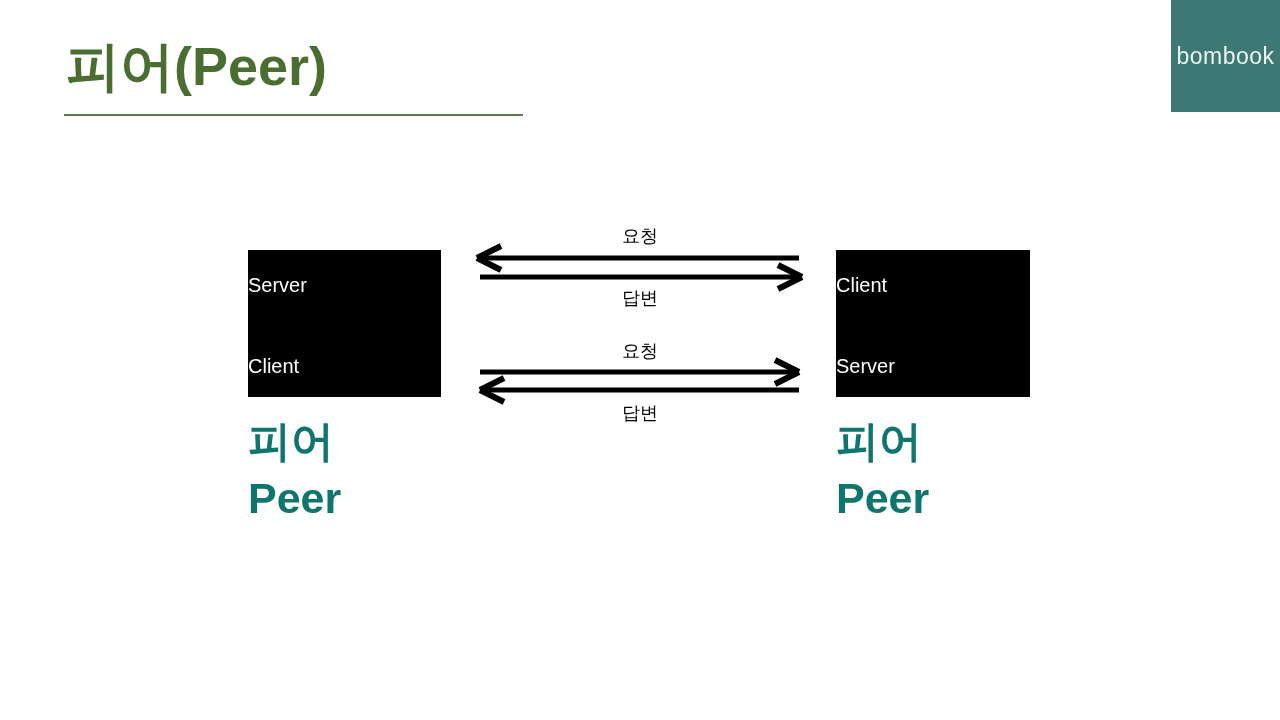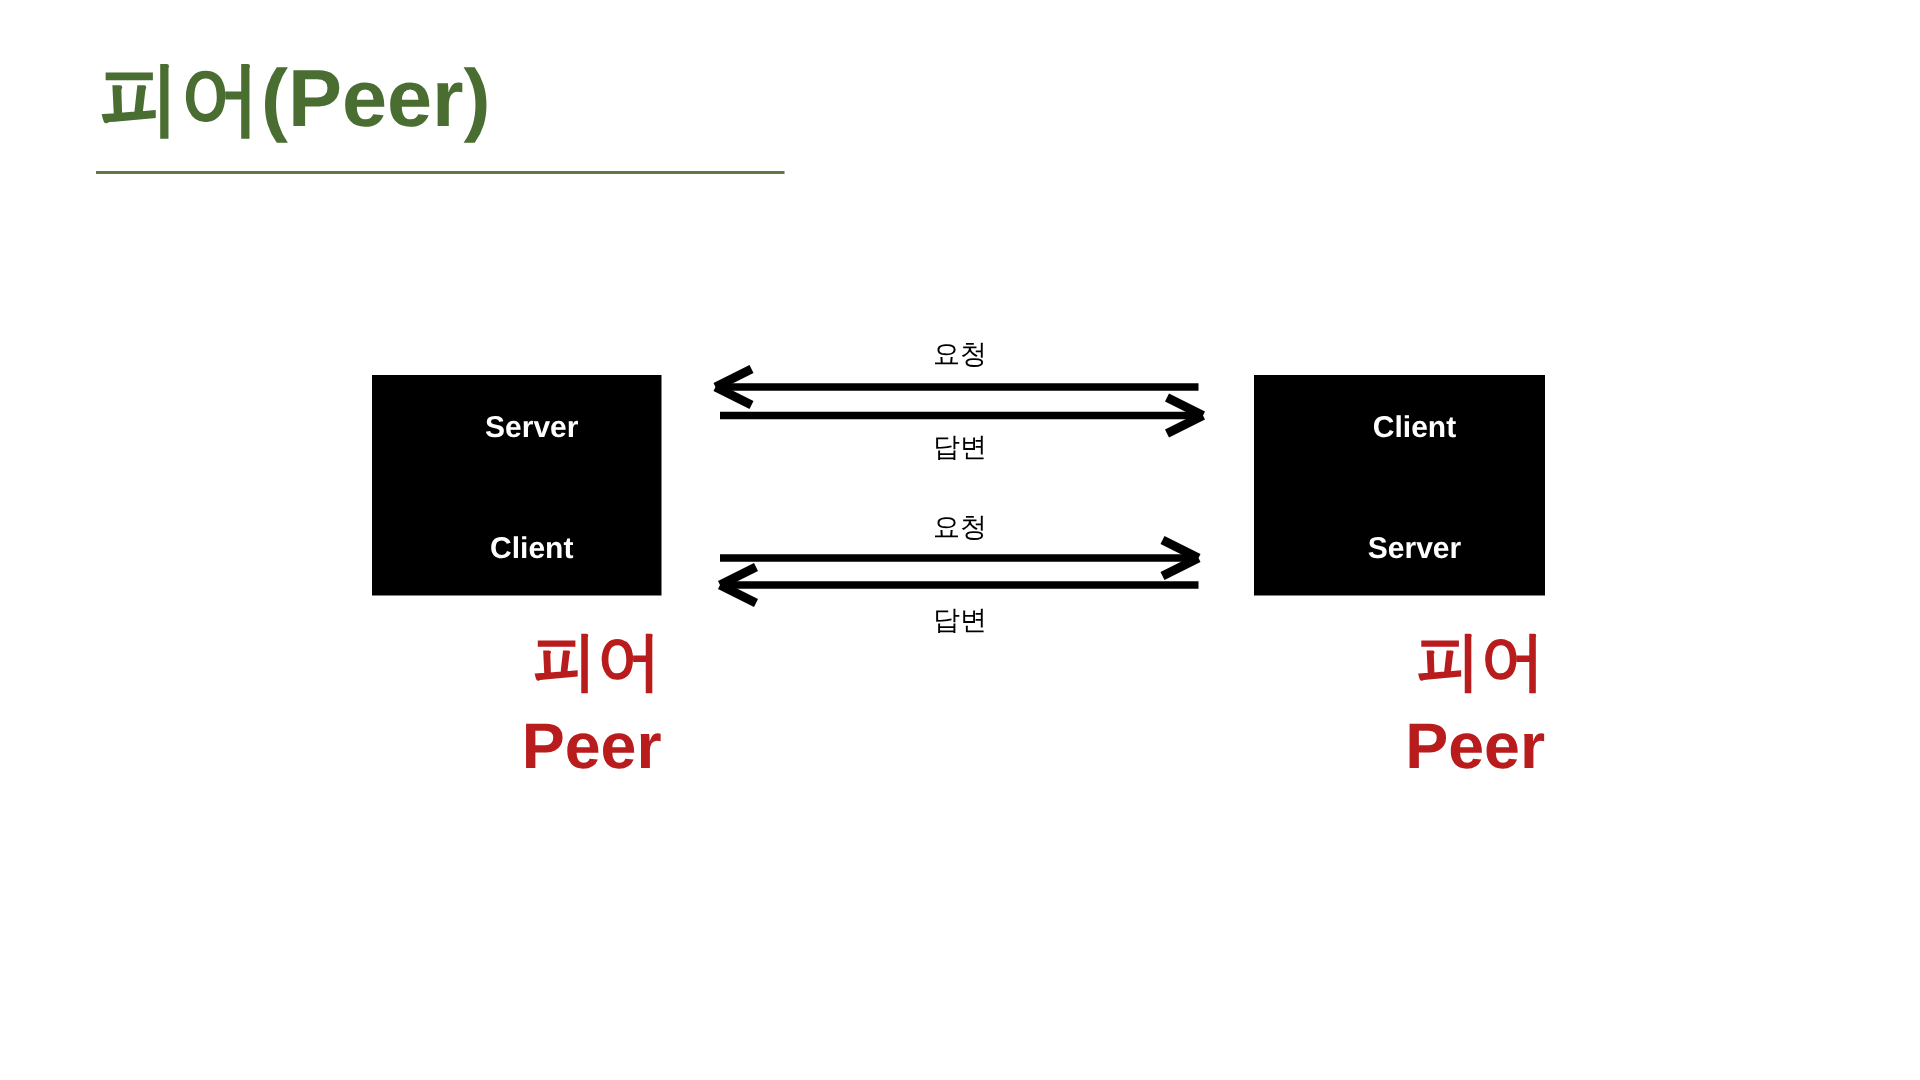--- a/index.html
+++ b/index.html
@@ -66,24 +66,22 @@
     flex-direction: column;
     justify-content: space-between;
     box-sizing: border-box;
     padding: 23px 0 19px 0;
   }
   .peer-box.left  { left: 248px; width: 193px; }
   .peer-box.right { left: 836px; width: 194px; }
   .role-label {
     color: #ffffff;
     font-size: 20px;
-    font-weight: bold;
-    text-align: center;
+    font-weight: normal;
     line-height: 24px;
-    margin-left: 20px;
   }
 
   
   .exchange-label {
     position: absolute;
     left: 480px;
     width: 320px;
     text-align: center;
     font-size: 18px;
     font-weight: normal;
@@ -105,37 +103,40 @@
   }
   .arrows-svg .stroke {
     stroke: #000000;
     fill: none;
   }
 
   
   .peer-caption {
     position: absolute;
     top: 413px;
-    text-align: right;
+    text-align: left;
     font-size: 43px;
     font-weight: bold;
-    color: #b91c1c;
+    color: #0f766e;
     line-height: 57px;
   }
   .peer-caption.left  { left: 248px; width: 193px; }
   .peer-caption.right { left: 836px; width: 194px; }
 </style>
 </head>
 <body>
 
 <div class="slide">
 
   <div class="page-title">피어(Peer)</div>
   <div class="title-underline"></div>
 
+  <div class="brand-logo">
+    <span class="logo-text">bombook</span>
+  </div>
 
   <div class="peer-box left">
     <div class="role-label">Server</div>
     <div class="role-label">Client</div>
   </div>
 
   <div class="peer-box right">
     <div class="role-label">Client</div>
     <div class="role-label">Server</div>
   </div>

